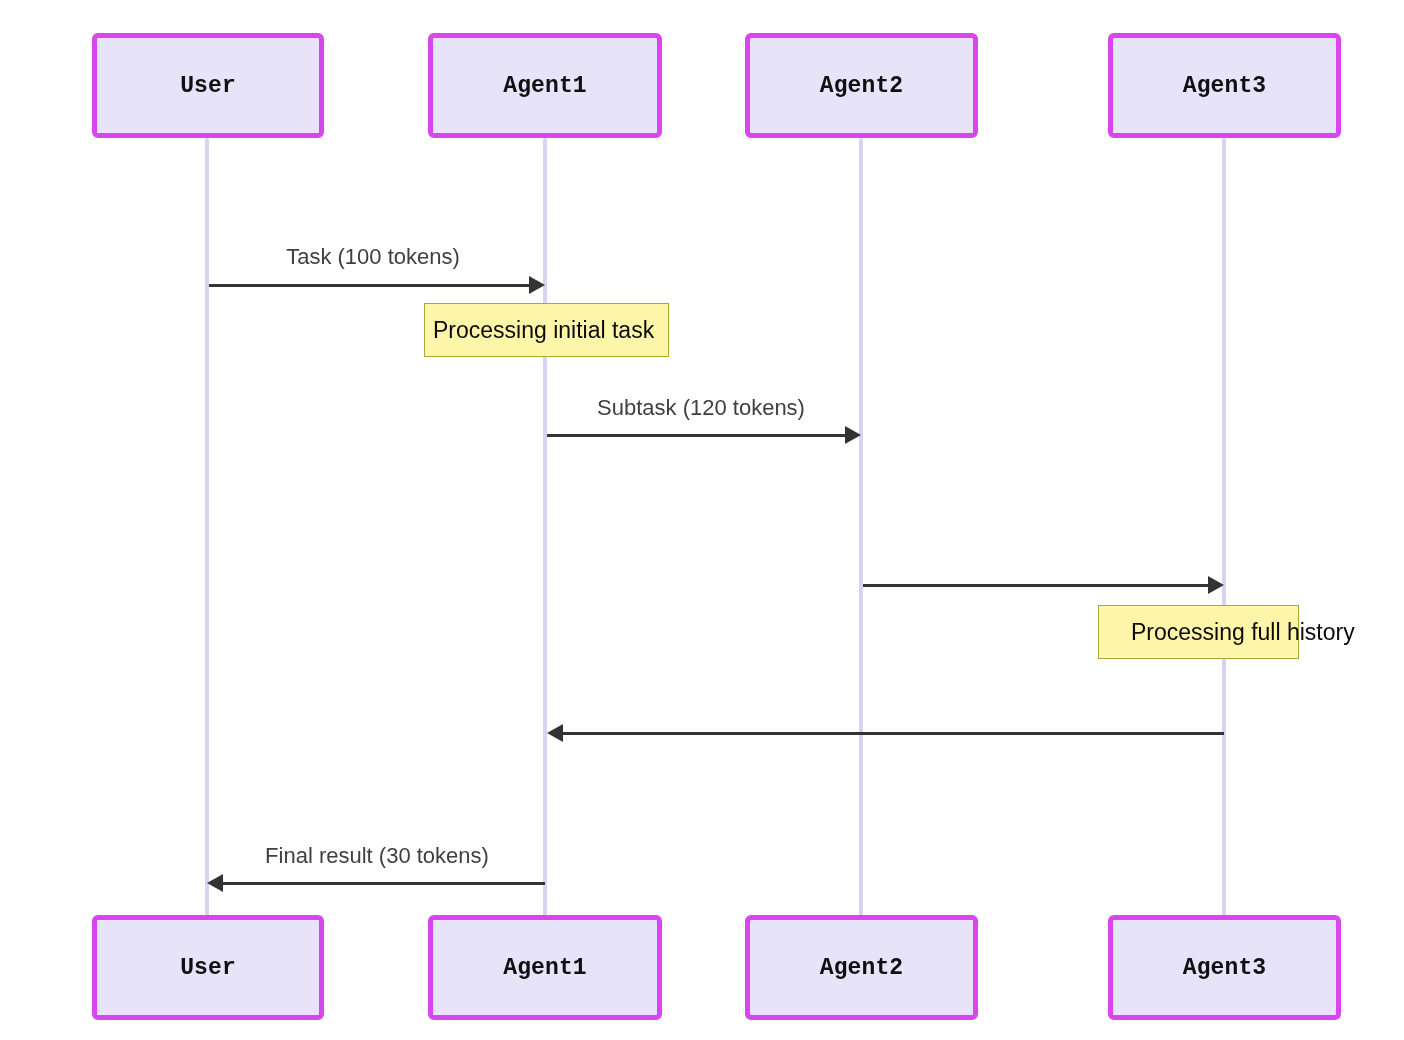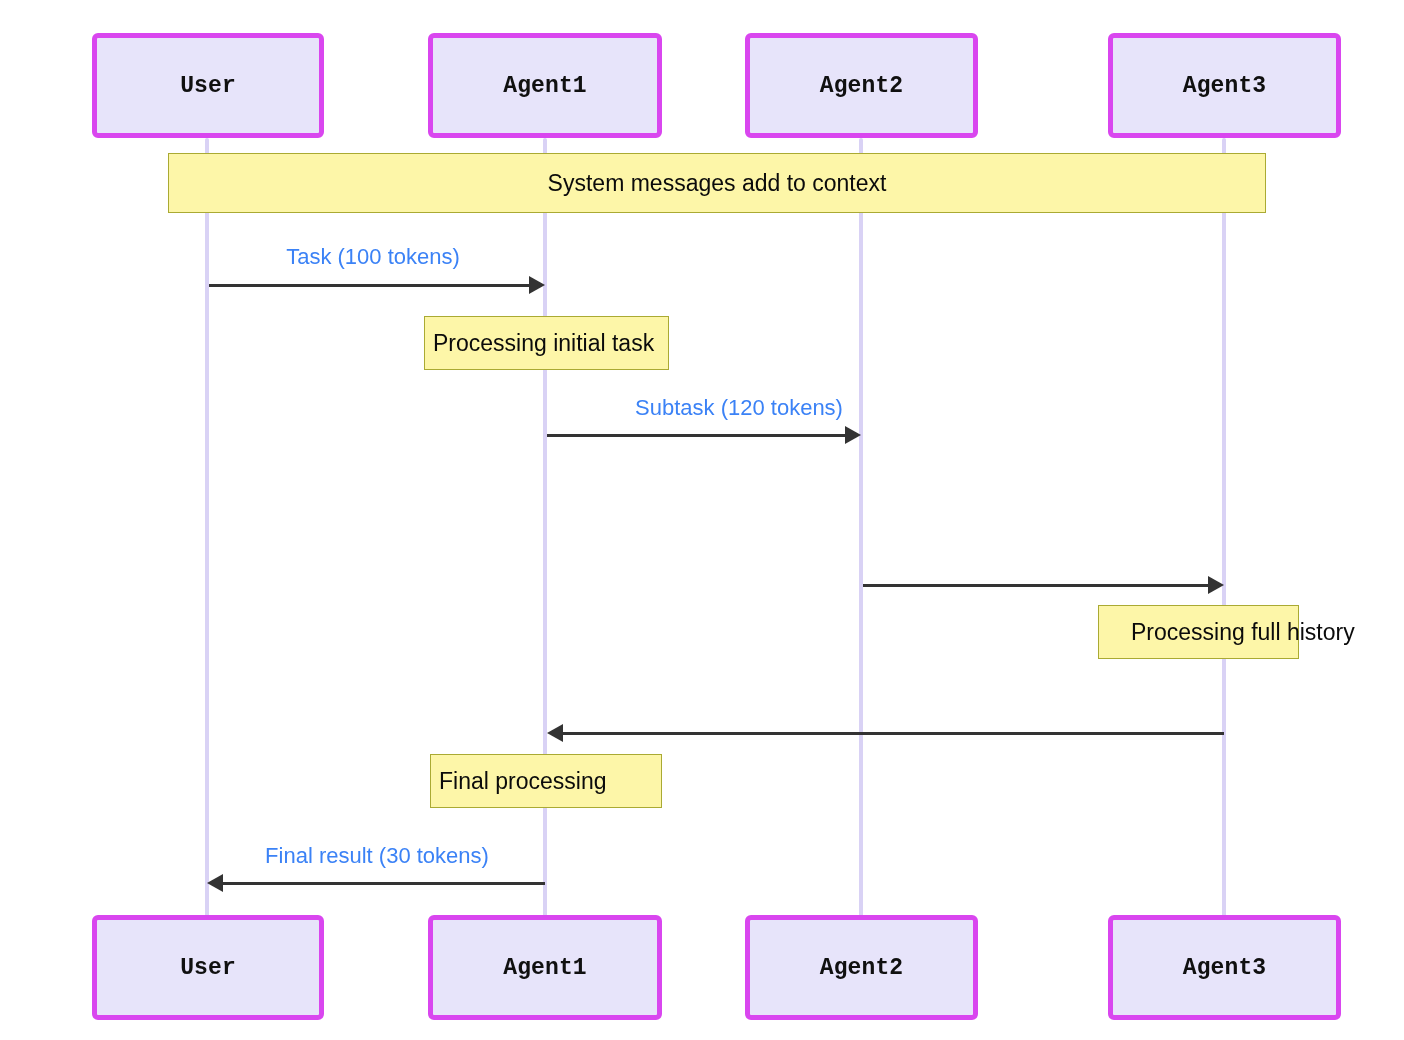--- a/index.html
+++ b/index.html
@@ -81,21 +81,21 @@
   }
   .arrowhead.right {
     border-left: 16px solid #333333;
   }
   .arrowhead.left {
     border-right: 16px solid #333333;
   }
   .msg-label {
     position: absolute;
     font-size: 22px;
-    color: #3b82f6;
+    color: #404040;
     white-space: nowrap;
     transform: translateX(-50%);
   }
 </style>
 </head>
 <body>
 
 <div id="diagram">
 
   <div class="lifeline" style="left:205px;  top:138px; height:780px;"></div>
@@ -112,54 +112,48 @@
   </div>
 
   <div class="participant" style="left:745px; top:33px; width:233px; height:105px;">
     <span class="participant-label">Agent2</span>
   </div>
 
   <div class="participant" style="left:1108px; top:33px; width:233px; height:105px;">
     <span class="participant-label">Agent3</span>
   </div>
 
-  <div class="note center span" style="left:168px; top:153px; width:1098px; height:60px;">
-    <span class="note-label">System messages add to context</span>
-  </div>
 
   <div class="msg-label" style="left:373px; top:244px;">
     <span>Task (100 tokens)</span>
   </div>
   <div class="msg-line" style="left:209px; top:284px; width:322px;"></div>
   <div class="arrowhead right" style="left:529px; top:276px;"></div>
 
-  <div class="note left" style="left:424px; top:303px; width:245px; height:54px;margin-top:13px;">
+  <div class="note left" style="left:424px; top:303px; width:245px; height:54px;">
     <span class="note-label">Processing initial task</span>
   </div>
 
-  <div class="msg-label" style="left:739px; top:395px;">
+  <div class="msg-label" style="left:701px; top:395px;">
     <span>Subtask (120 tokens)</span>
   </div>
   <div class="msg-line" style="left:547px; top:434px; width:300px;"></div>
   <div class="arrowhead right" style="left:845px; top:426px;"></div>
 
 
   <div class="msg-line" style="left:863px; top:584px; width:347px;"></div>
   <div class="arrowhead right" style="left:1208px; top:576px;"></div>
 
   <div class="note left" style="left:1098px; top:605px; width:201px; height:54px;padding-left:24px;">
     <span class="note-label">Processing full history</span>
   </div>
 
   <div class="msg-line" style="left:563px; top:732px; width:661px;"></div>
   <div class="arrowhead left" style="left:547px; top:724px;"></div>
 
-  <div class="note left" style="left:430px; top:754px; width:232px; height:54px;">
-    <span class="note-label">Final processing</span>
-  </div>
 
   <div class="msg-label" style="left:377px; top:843px;">
     <span>Final result (30 tokens)</span>
   </div>
   <div class="msg-line" style="left:223px; top:882px; width:322px;"></div>
   <div class="arrowhead left" style="left:207px; top:874px;"></div>
 
   <div class="participant" style="left:92px; top:915px; width:232px; height:105px;">
     <span class="participant-label">User</span>
   </div>

